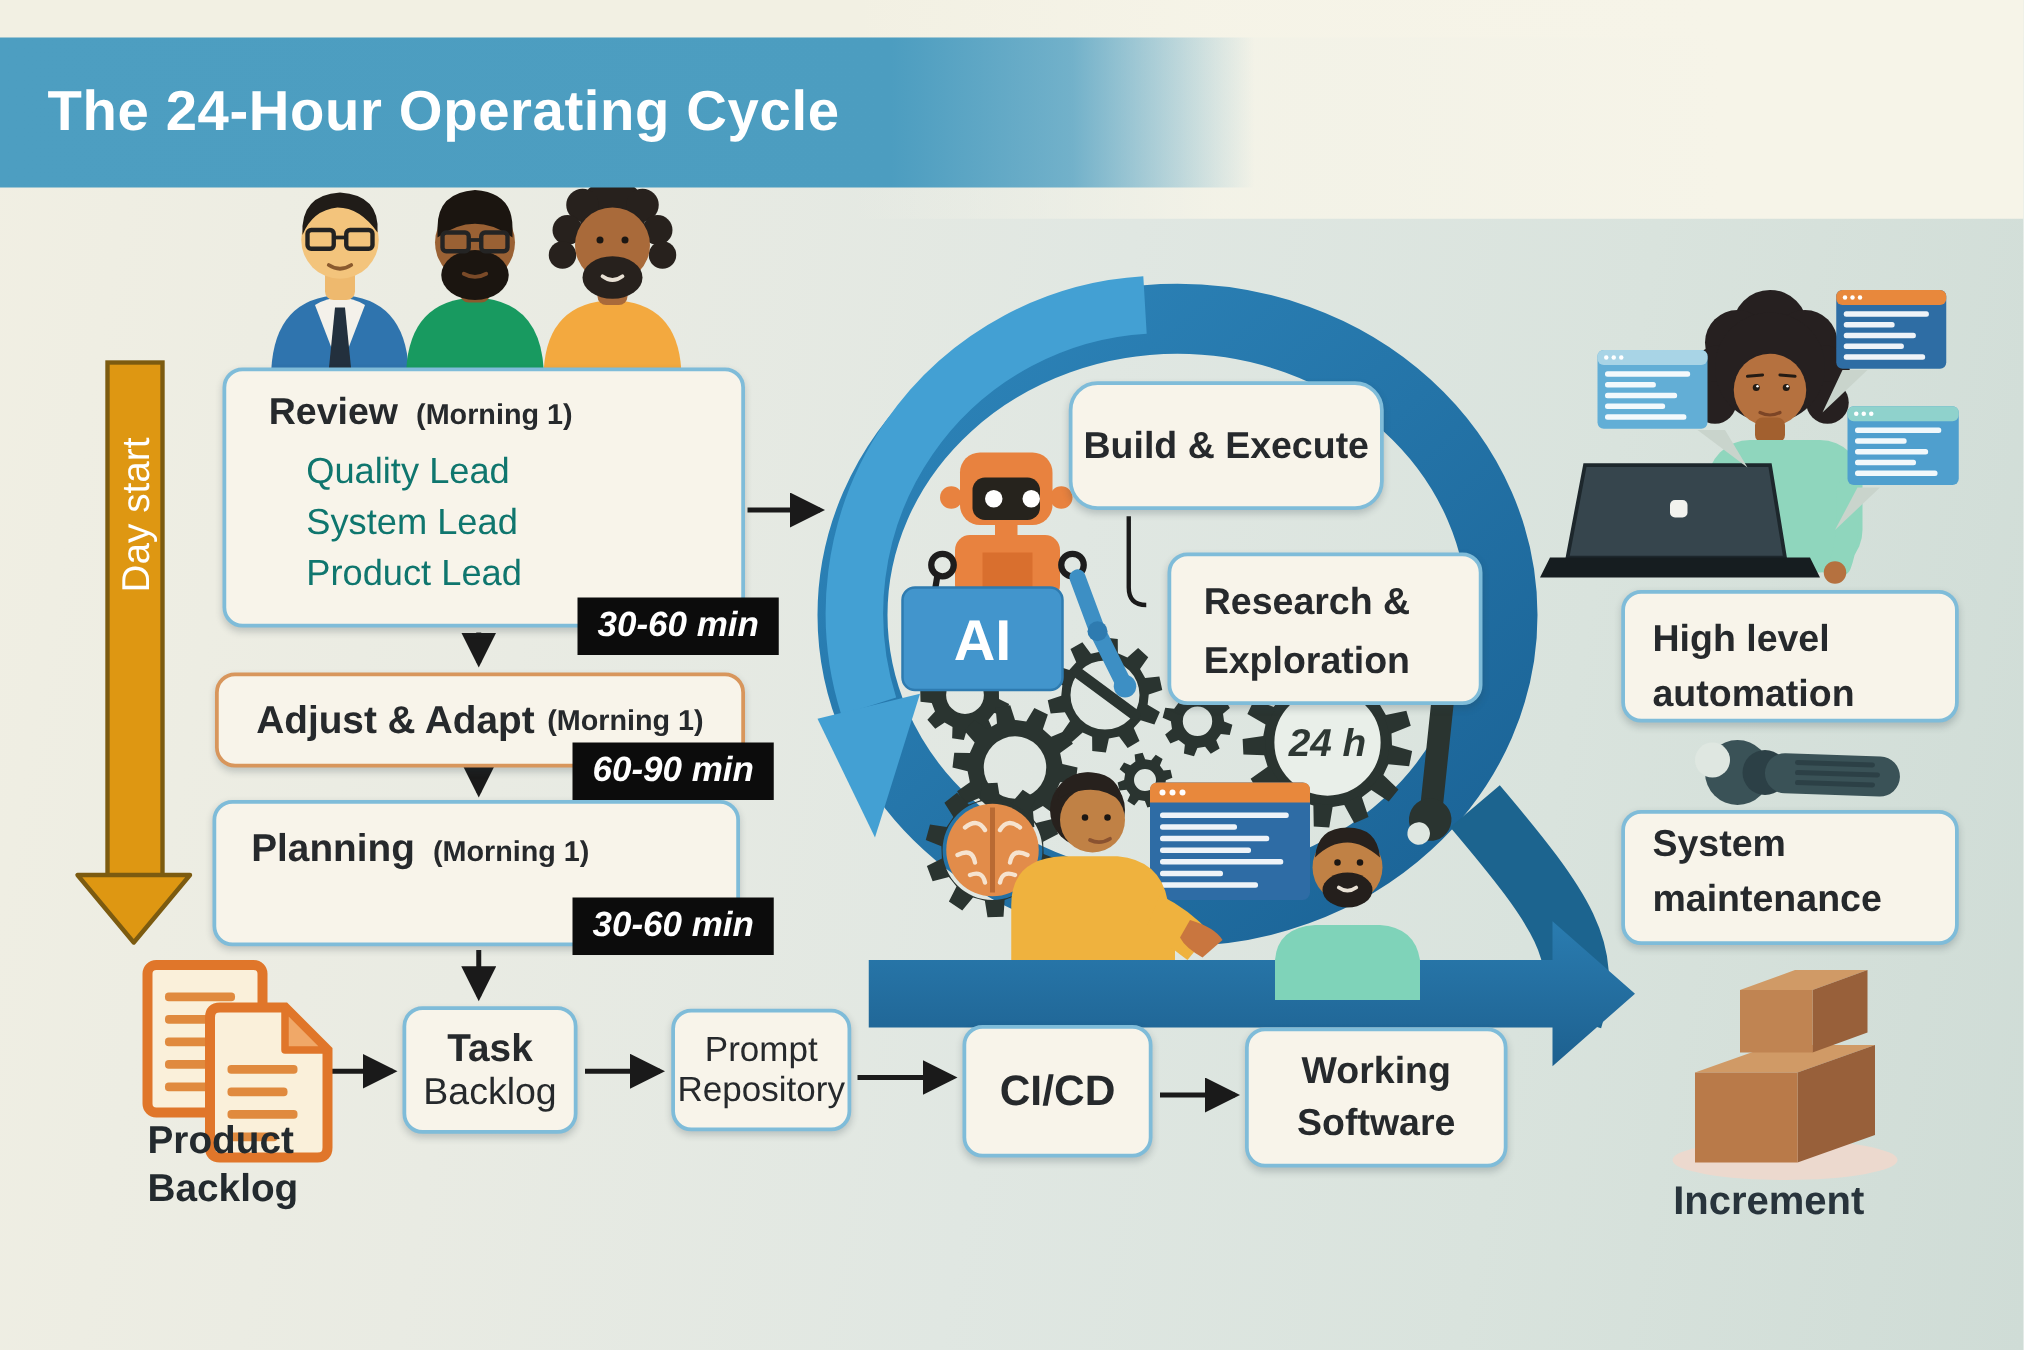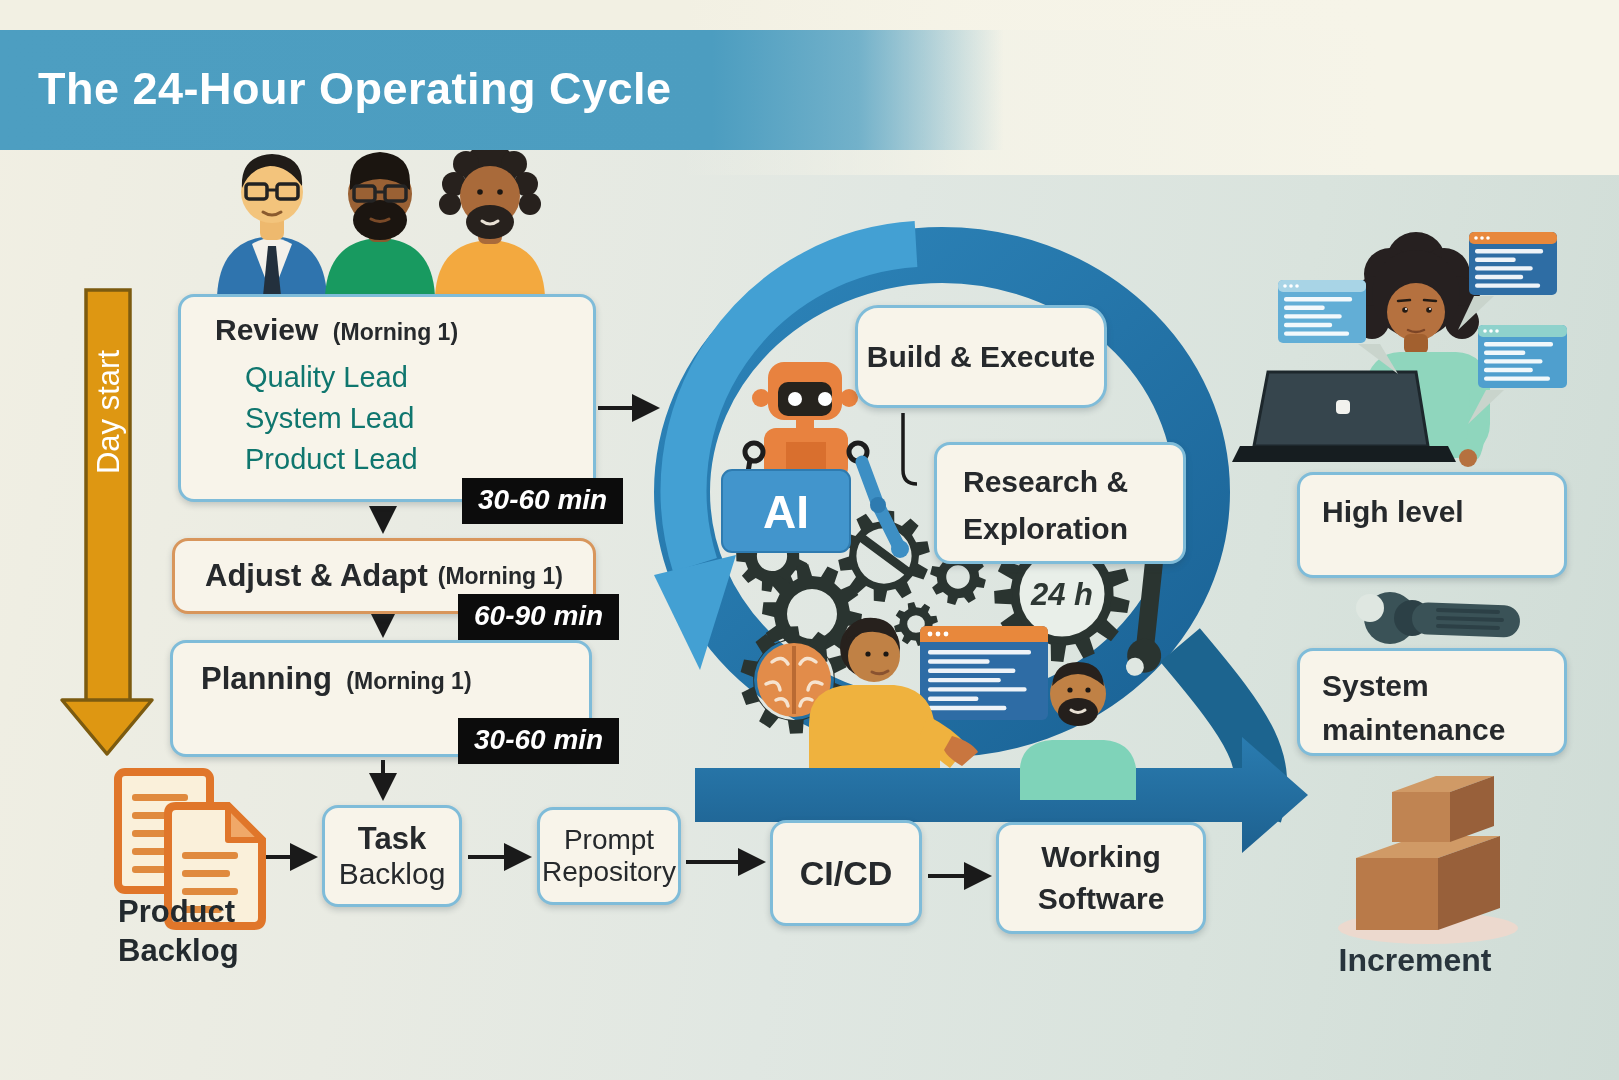--- a/index.html
+++ b/index.html
@@ -386,21 +386,22 @@
     <span style="font-weight:bold;font-size:30px;">Build &amp; Execute</span>
   </div>
 
   <div class="box" style="left:916px;top:442px;width:252px;height:122px;padding:14px 16px 0 26px;line-height:1.55;margin-left:18px;">
     <span class="line" style="font-weight:bold;font-size:30px;">Research &amp;</span>
     <span class="line" style="font-weight:bold;font-size:30px;">Exploration</span>
   </div>
 
   <div class="box" style="left:1297px;top:472px;width:270px;height:106px;padding:15px 12px 0 22px;line-height:1.45;">
     <span class="line" style="font-weight:bold;font-size:30px;">High level</span>
-  </div>
-
-  <div class="box" style="left:1297px;top:648px;width:270px;height:108px;padding:13px 0 0 22px;line-height:1.45;">
+    <span class="line" style="font-weight:bold;font-size:30px;">automation</span>
+  </div>
+
+  <div class="box" style="left:1297px;top:648px;width:270px;height:108px;padding:3px 0 0 22px;line-height:1.45;">
     <span class="line" style="font-weight:bold;font-size:30px;">System</span>
     <span class="line" style="font-weight:bold;font-size:30px;">maintenance</span>
   </div>
 
   <div class="lbl" style="left:1315px;top:940px;width:200px;text-align:center;font-size:32px;color:#28343c;">Increment</div>
 </div>
 
 </body></html>

